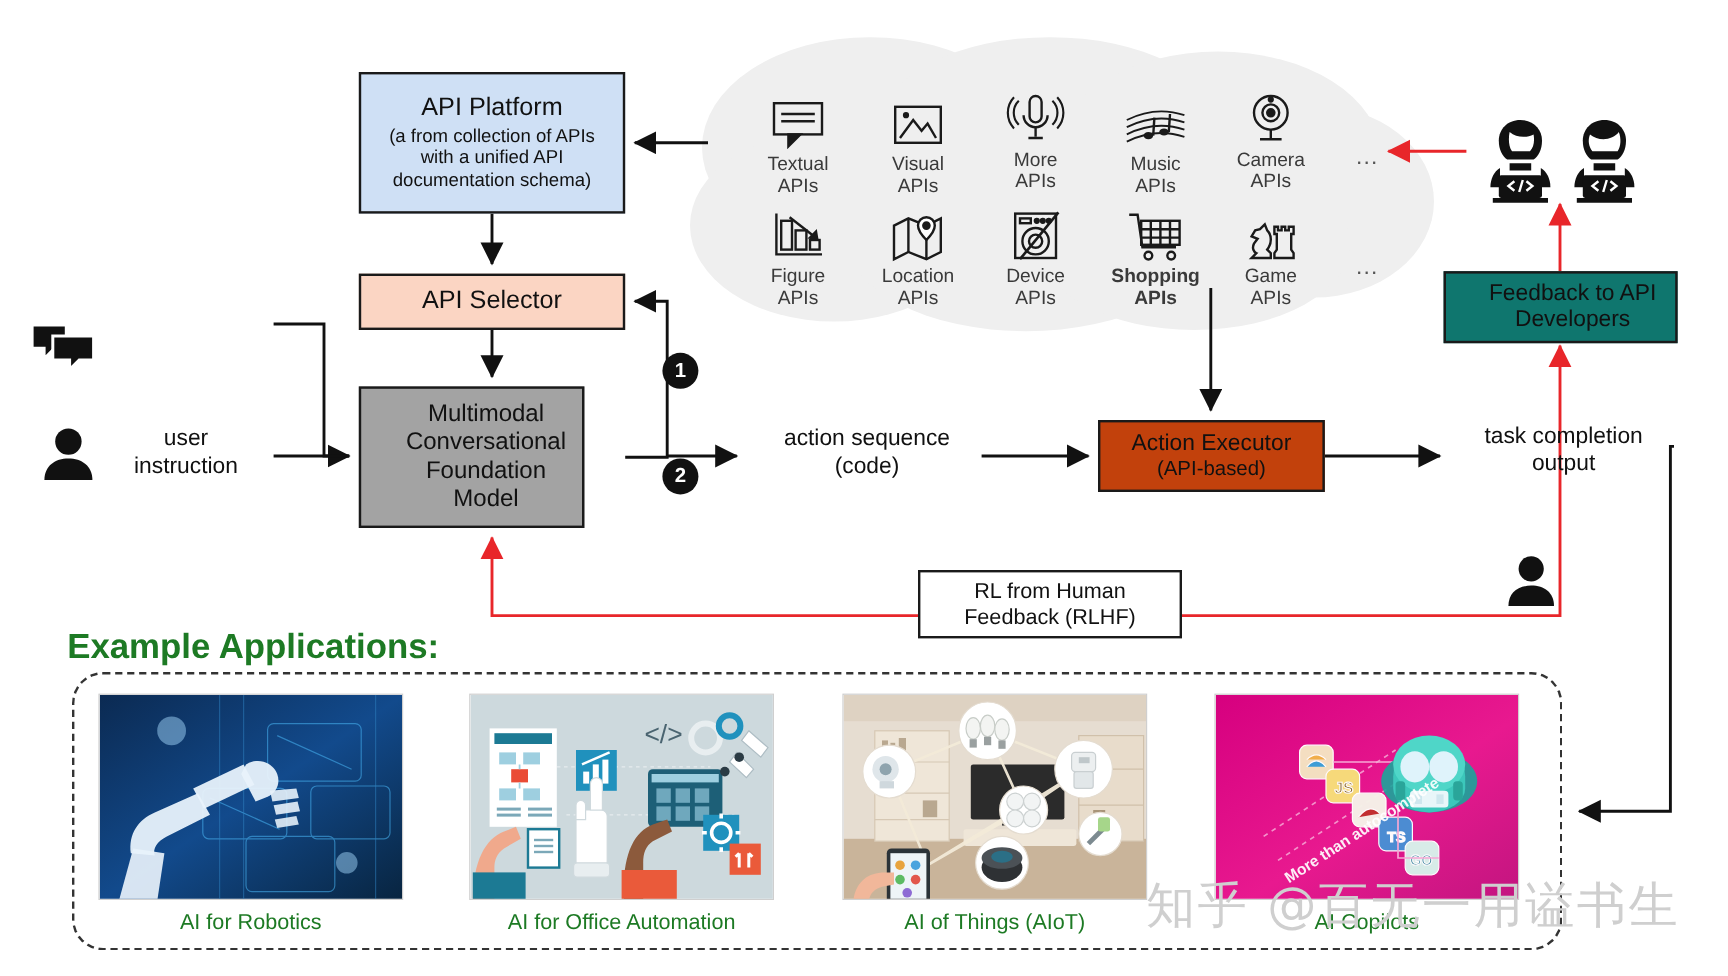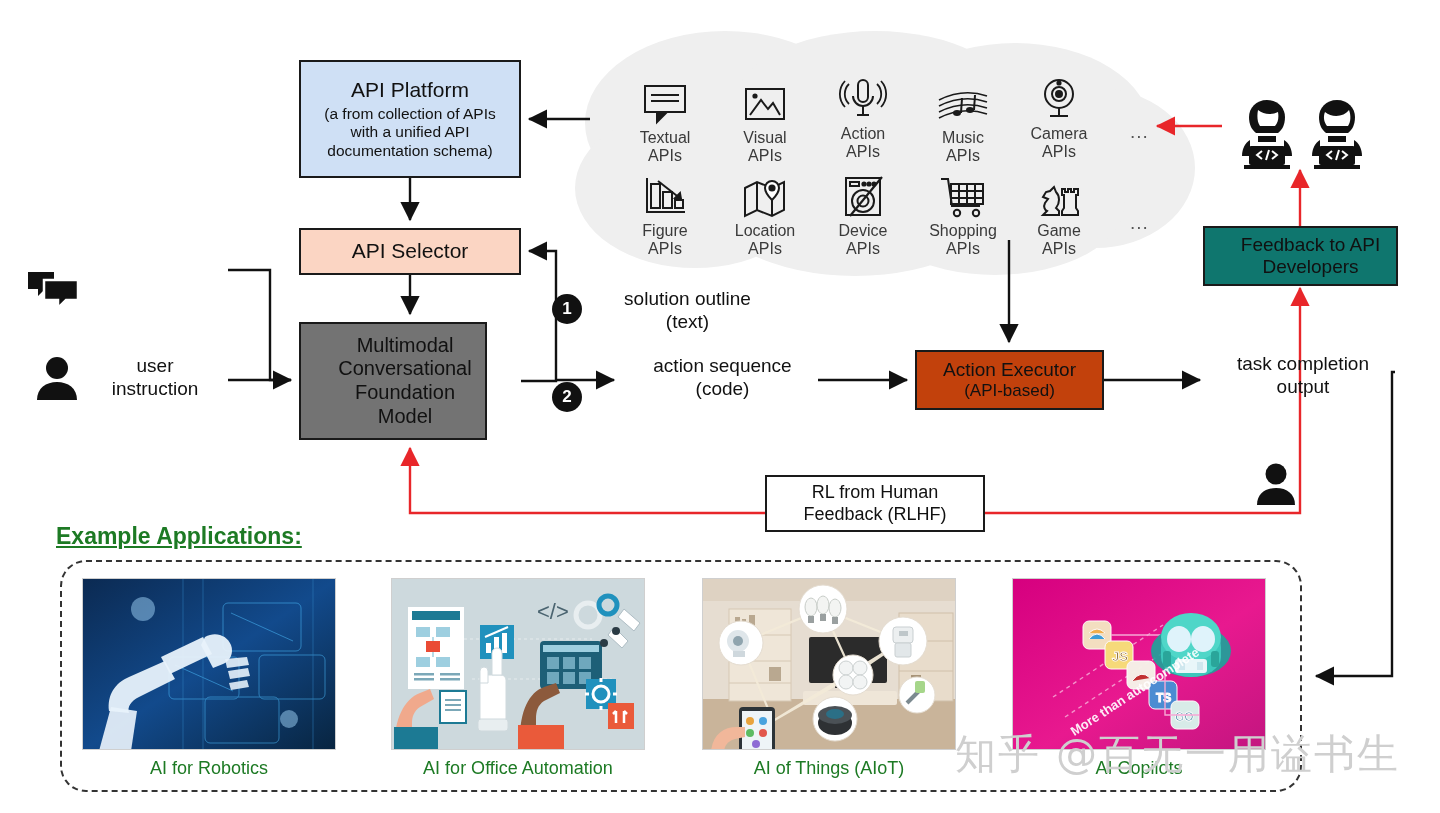--- a/index.html
+++ b/index.html
@@ -15,21 +15,21 @@
   
   .box{
     position:absolute;border:2.5px solid #1a1a1a;box-sizing:border-box;
     display:flex;flex-direction:column;align-items:center;justify-content:center;
     text-align:center;line-height:1.18;
   }
   #api-platform{left:299px;top:60px;width:222px;height:118px;background:#cfe0f5;}
   #api-platform .t1{font-size:21px;margin-bottom:2px;}
   #api-platform .t2{font-size:15.5px;}
   #api-selector{left:299px;top:228px;width:222px;height:47px;background:#fbd5c3;font-size:21px;}
-  #mcfm{left:299px;top:322px;width:188px;height:118px;background:#737373;font-size:20px;padding-left:24px;}
+  #mcfm{left:299px;top:322px;width:188px;height:118px;background:#a3a3a3;font-size:20px;padding-left:24px;}
   #action-executor{left:915px;top:350px;width:189px;height:60px;background:#c2410c;}
   #action-executor .t1{font-size:19px;}
   #action-executor .t2{font-size:17px;}
   #feedback-box{left:1203px;top:226px;width:195px;height:60px;background:#0f766e;border-width:2px;padding-left:20px;}
   #feedback-box .t1,#feedback-box .t2{font-size:19px;}
   #rlhf-box{left:765px;top:475px;width:220px;height:57px;background:#fff;border-width:2px;}
   #rlhf-box .t1,#rlhf-box .t2{font-size:18px;}
 
   
   .lbl{position:absolute;text-align:center;line-height:1.2;}
@@ -55,21 +55,21 @@
   .api-item{position:absolute;width:110px;text-align:center;}
   .api-item .glyph{height:52px;display:flex;align-items:flex-end;justify-content:center;}
   .api-item .cap{font-size:16px;line-height:1.12;color:#3a3a3a;margin-top:3px;}
   .ell{position:absolute;font-size:19px;color:#555;letter-spacing:1px;}
 
   
   .person-icon{position:absolute;}
 
   
   #ex-title{
-    position:absolute;left:56px;top:523px;font-size:23px;font-weight:bold;color:#1d7a24;text-decoration:underline;
+    position:absolute;left:56px;top:523px;font-size:29px;font-weight:bold;color:#1d7a24;
   }
   #apps-frame{
     position:absolute;left:60px;top:560px;width:1242px;height:232px;
     border:2px dashed #333;border-radius:26px;box-sizing:border-box;background:#fff;
   }
   .app{position:absolute;top:578px;width:254px;}
   .app .thumb{width:254px;height:172px;border:1px solid #cfcfcf;box-sizing:border-box;overflow:hidden;position:relative;}
   .app .cap{text-align:center;font-size:18px;color:#1d7a24;margin-top:8px;}
   #app0{left:82px;} #app1{left:391px;} #app2{left:702px;} #app3{left:1012px;}
 
@@ -126,21 +126,21 @@
         <rect x="20" y="4" width="10" height="22" rx="5"></rect>
         <path d="M15 20 a10 10 0 0 0 20 0"></path>
         <line x1="25" y1="30" x2="25" y2="38"></line>
           <line x1="19" y1="39" x2="31" y2="39"></line>
         <path d="M11 8 a14 14 0 0 0 0 20" stroke-width="1.8"></path>
         <path d="M7 5 a19 19 0 0 0 0 26" stroke-width="1.8"></path>
         <path d="M39 8 a14 14 0 0 1 0 20" stroke-width="1.8"></path>
         <path d="M43 5 a19 19 0 0 1 0 26" stroke-width="1.8"></path>
       </svg>
     </div>
-    <div class="cap"><span>Action</span><br><span>APIs</span></div>
+    <div class="cap"><span>More</span><br><span>APIs</span></div>
   </div>
 
   <div class="api-item" style="left:908px;top:74px;">
     <div class="glyph">
       <svg width="52" height="40" viewBox="0 0 52 40" fill="none" stroke="#1a1a1a" stroke-width="1.6">
         <path d="M2 14 Q26 2 50 10"></path>
           <path d="M2 20 Q26 8 50 16"></path>
         <path d="M2 26 Q26 14 50 22"></path>
           <path d="M2 32 Q26 20 50 28"></path>
         <ellipse cx="20" cy="27" rx="4" ry="3" fill="#1a1a1a" stroke="none"></ellipse>
@@ -204,21 +204,21 @@
           <circle cx="29" cy="9" r="1.6" fill="#1a1a1a"></circle>
           <circle cx="34" cy="9" r="1.6" fill="#1a1a1a"></circle>
         <circle cx="23" cy="26" r="11"></circle>
           <circle cx="23" cy="26" r="5.5"></circle>
         <line x1="10" y1="41" x2="42" y2="2" stroke-width="2.2"></line>
       </svg>
     </div>
     <div class="cap"><span>Device</span><br><span>APIs</span></div>
   </div>
 
-  <div class="api-item" style="left:908px;top:167px;">
+  <div class="api-item" style="left:908px;top:167px;font-weight:bold;">
     <div class="glyph">
       <svg width="48" height="44" viewBox="0 0 48 44" fill="none" stroke="#1a1a1a" stroke-width="2">
         <polyline points="2,4 9,4 13,31 41,31"></polyline>
         <rect x="12" y="9" width="32" height="20"></rect>
         <line x1="20" y1="9" x2="20" y2="29"></line>
           <line x1="28" y1="9" x2="28" y2="29"></line>
           <line x1="36" y1="9" x2="36" y2="29"></line>
         <line x1="12" y1="16" x2="44" y2="16"></line>
           <line x1="12" y1="23" x2="44" y2="23"></line>
         <circle cx="18" cy="38" r="3.2"></circle>
@@ -333,24 +333,20 @@
       <circle cx="23" cy="13" r="11"></circle>
       <path d="M3 45 c0 -12 9 -18 20 -18 s20 6 20 18 z"></path>
     </svg>
   </div>
   <div class="lbl" id="lbl-user">
     <span>user</span><br>
     <span>instruction</span>
   </div>
 
   <div class="numbadge" id="badge1">1</div>
-  <div class="lbl" id="lbl-solution">
-    <span>solution outline</span><br>
-    <span>(text)</span>
-  </div>
 
   <div class="numbadge" id="badge2">2</div>
   <div class="lbl" id="lbl-action">
     <span>action sequence</span><br>
     <span>(code)</span>
   </div>
 
   <div class="lbl" id="lbl-task">
     <span>task completion</span><br>
     <span>output</span>

